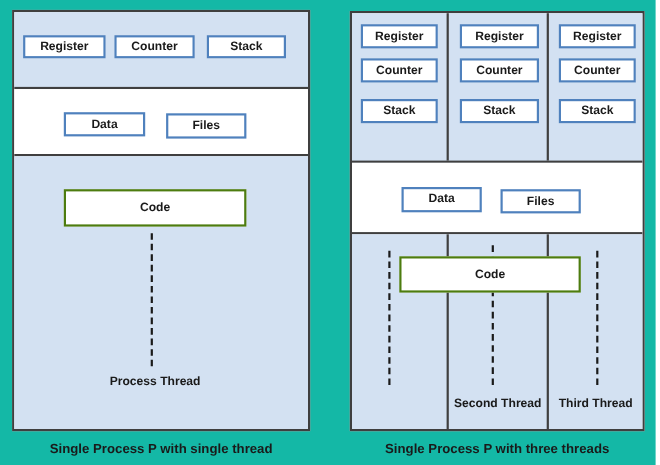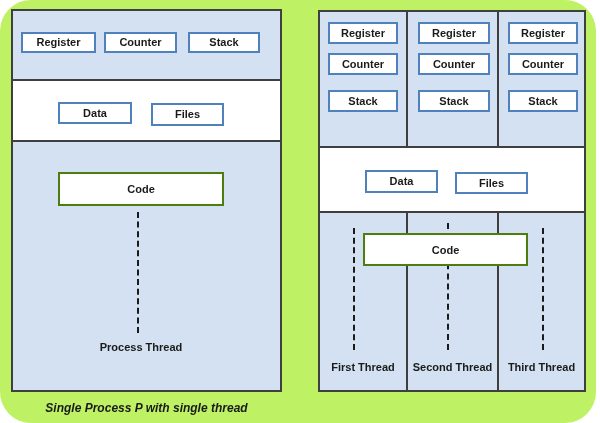--- a/index.html
+++ b/index.html
@@ -1,18 +1,18 @@
 <!DOCTYPE html>
 <html><head>
 <meta charset="utf-8">
 <style>
   * { margin:0; padding:0; box-sizing:border-box; }
   html,body { width:600px; height:423px; background:#ffffff;
     font-family:"Liberation Sans", sans-serif; color:#1a1a1a; overflow:hidden; }
-  .stage { position:relative; width:596px; height:423px; background:#bef264;border-radius:31px; }
+  .stage { position:relative; width:596px; height:423px; background:#14b8a6; }
 
   .panel { position:absolute; border:2px solid #3f3f3f; background:#fff; }
   .sec { position:absolute; left:0; right:0; }
   .sec-blue { background:#d3e1f2; }
   .sec-white { background:#ffffff;padding-left:35px; }
   .sec-divider { border-bottom:2px solid #3f3f3f; }
 
   .bbox { position:absolute; background:#ffffff; border:2px solid #4f81bd;
     display:flex; align-items:center; justify-content:center;
     font-size:11px; font-weight:bold; color:#1a1a1a; line-height:1; }
@@ -46,21 +46,21 @@
       <div class="bbox" style="left:138px; top:22px; width:73px; height:23px;">Files</div>
     </div>
 
     <div class="sec sec-blue" style="top:131px; height:248px;">
       <div class="codebox" style="left:45px; top:30px; width:166px; height:34px;">Code</div>
       <div class="dash" style="left:124px; top:70px; height:121px;"></div>
       <div class="thread-label" style="left:45px; top:199px; width:166px;">Process Thread</div>
     </div>
   </div>
 
-  <div class="caption" style="left:11px; top:401px; width:271px;font-style:italic;">Single Process P with single thread</div>
+  <div class="caption" style="left:11px; top:401px; width:271px;">Single Process P with single thread</div>
 
   <div class="panel" style="left:318px; top:10px; width:268px; height:382px;">
 
     <div class="sec sec-blue sec-divider" style="top:0; height:136px;">
       <div class="vdiv" style="left:86px;  top:0; height:134px;"></div>
       <div class="vdiv" style="left:177px; top:0; height:134px;"></div>
 
       <div class="bbox" style="left:8px; top:10px; width:70px; height:22px;">Register</div>
       <div class="bbox" style="left:8px; top:41px; width:70px; height:22px;">Counter</div>
       <div class="bbox" style="left:8px; top:78px; width:70px; height:22px;">Stack</div>
@@ -82,20 +82,20 @@
     <div class="sec sec-blue" style="top:201px; height:177px;">
       <div class="vdiv" style="left:86px;  top:0; height:177px;"></div>
       <div class="vdiv" style="left:177px; top:0; height:177px;"></div>
 
       <div class="dash" style="left:33px;  top:15px; height:122px;"></div>
       <div class="dash" style="left:127px; top:10px; height:127px;"></div>
       <div class="dash" style="left:222px; top:15px; height:122px;"></div>
 
       <div class="codebox" style="left:43px; top:20px; width:165px; height:33px;">Code</div>
 
-      <div class="thread-label" style="left:0;    top:148px; width:86px;">First Thread</div>
       <div class="thread-label" style="left:88px;  top:148px; width:89px;">Second Thread</div>
       <div class="thread-label" style="left:179px; top:148px; width:85px;">Third Thread</div>
     </div>
   </div>
 
+  <div class="caption" style="left:318px; top:401px; width:268px;">Single Process P with three threads</div>
 
 </div>
 
 </body></html>

